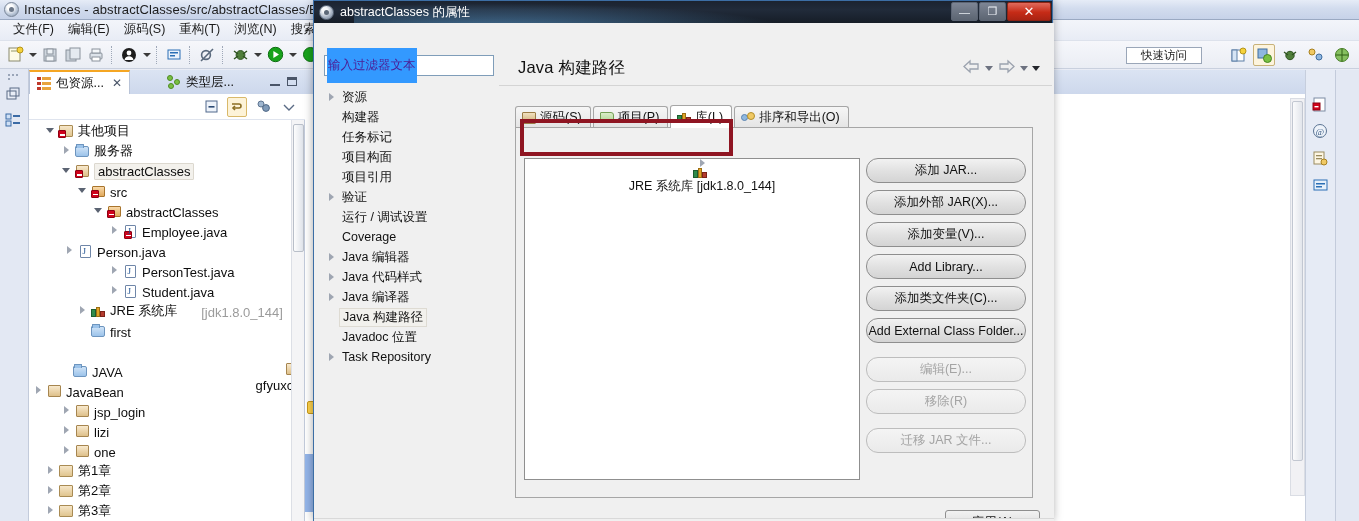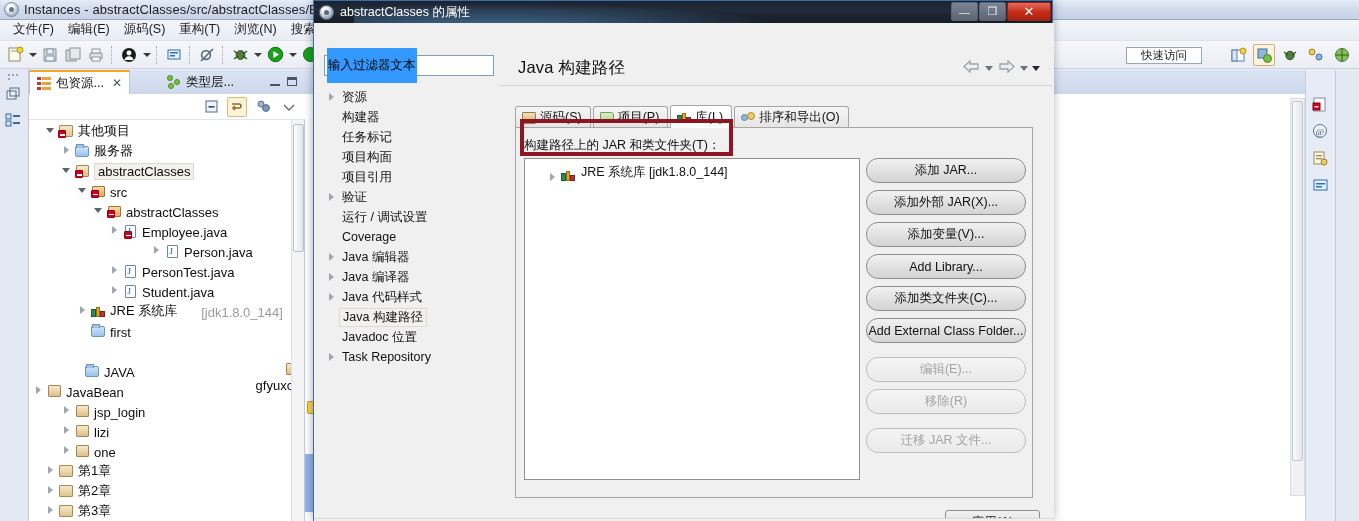--- a/index.html
+++ b/index.html
@@ -216,21 +216,21 @@
 
   .dlg-left {
     position: absolute; left: 2px; top: 22px; width: 183px; height: 472px;
     background: #f0f0f0;
   }
   .filter-box {
     position: absolute; left: 8px; top: 10px; width: 170px; height: 21px;
     border: 1px solid #7f9db9; background: #ffffff; display:flex; align-items:center;
     padding-left: 2px;
   }
-  .filter-text { background: #3399ff; color: #000000; font-size: 12.5px; padding: 9px 1px; }
+  .filter-text { background: #3399ff; color: #4c1d95; font-size: 12.5px; padding: 9px 1px; }
   .nav-tree { position: absolute; left: 8px; top: 42px; width: 172px; }
   .nav-row {
     display: flex; align-items: center; height: 20px; font-size: 12.5px; color: #111;
     white-space: nowrap;
   }
   .nav-row .twisty { width: 15px; display:flex; align-items:center; justify-content:center; flex:none; }
   .nav-row .lbl { padding: 0 3px; }
   .nav-row .lbl.sel { background: #f2f1ed; border: 1px solid #dedbd3; }
 
   .dlg-right {
@@ -257,21 +257,21 @@
   }
   .tabpage {
     position: absolute; left: 16px; top: 82px; width: 518px; height: 371px;
     background: #f0f0f0; border: 1px solid #a6a6a6; z-index: 2;
   }
   .field-label { position: absolute; left: 8px; top: 9px; font-size: 12.5px; color: #111; white-space: nowrap; }
   .list-box {
     position: absolute; left: 8px; top: 30px; width: 336px; height: 322px;
     background: #ffffff; border: 1px solid #8f8f8f;
   }
-  .list-row { display: flex; align-items:flex-end; height: 22px; font-size: 12.5px; color:#111; padding-left: 20px; }
+  .list-row { display: flex; align-items:center; height: 22px; font-size: 12.5px; color:#111; padding-left: 20px; flex-direction: column; }
   .list-row .twisty { width: 14px; display:flex;align-items:center;justify-content:center;flex:none;}
   .redbox {
     position: absolute; left: 206px; top: 118px; width: 213px; height: 37px;
     border: 4px solid #8f1522; z-index: 9; pointer-events: none;
   }
   .btn-col { position: absolute; left: 350px; top: 30px; width: 160px; }
   .dbtn {
     width: 160px; height: 25px; margin-bottom: 7px;
     background: linear-gradient(180deg,#f2f2f2 0%, #e2e2e2 48%, #d4d4d4 100%);
     border: 1px solid #8e8e8e; border-radius: 12px;
@@ -615,21 +615,21 @@
             <span class="twisty">
               <span class="tw-closed"></span>
             </span>
             <span class="ic">
               <span class="ic-jfile" style="position:relative">
                 <span class="ic-err"></span>
               </span>
             </span>
             <span class="tree-label">Employee.java</span>
           </div>
-          <div class="tree-row" style="padding-left: 120px;">
+          <div class="tree-row" style="padding-left: 33px;">
             <span class="twisty">
               <span class="tw-closed"></span>
             </span>
             <span class="ic">
               <span class="ic-jfile" style="position:relative"></span>
             </span>
             <span class="tree-label">Person.java</span>
           </div>
           <div class="tree-row" style="padding-left: 78px;">
             <span class="twisty">
@@ -672,21 +672,21 @@
           </div>
           <div class="tree-row" style="padding-left: 47px; flex-direction: column;">
             <span class="twisty">
               <span class="tw-closed"></span>
             </span>
             <span class="ic">
               <span class="ic-src" style="position:relative"></span>
             </span>
             <span class="tree-label">gfyuxcfg</span>
           </div>
-          <div class="tree-row" style="padding-left: 40px;">
+          <div class="tree-row" style="padding-left: 28px;">
             <span class="twisty"></span>
             <span class="ic">
               <span class="ic-folder"></span>
             </span>
             <span class="tree-label">JAVA</span>
           </div>
           <div class="tree-row" style="">
             <span class="twisty">
               <span class="tw-closed"></span>
             </span>
@@ -873,27 +873,27 @@
             <div class="nav-row">
               <span class="twisty">
                 <span class="tw-closed"></span>
               </span>
               <span class="lbl">Java 编辑器</span>
             </div>
             <div class="nav-row">
               <span class="twisty">
                 <span class="tw-closed"></span>
               </span>
-              <span class="lbl">Java 编译器</span>
+              <span class="lbl">Java 代码样式</span>
             </div>
             <div class="nav-row">
               <span class="twisty">
                 <span class="tw-closed"></span>
               </span>
-              <span class="lbl">Java 代码样式</span>
+              <span class="lbl">Java 编译器</span>
             </div>
             <div class="nav-row">
               <span class="twisty"></span>
               <span class="lbl sel">Java 构建路径</span>
             </div>
             <div class="nav-row">
               <span class="twisty"></span>
               <span class="lbl">Javadoc 位置</span>
             </div>
             <div class="nav-row">
@@ -952,21 +952,20 @@
                 <span class="ic-order-tab">
                   <i></i>
                   <i></i>
                 </span>
               </span>
               <span>排序和导出(O)</span>
             </div>
           </div>
 
         <div class="tabpage">
-          <div class="field-label">构建路径上的 JAR 和类文件夹(T)：</div>
           <div class="list-box">
             <div class="list-row">
               <span class="twisty">
                   <span class="tw-closed"></span>
                 </span>
               <span class="ic" style="width:18px;display:inline-flex;align-items:center;justify-content:center;margin-right:4px;">
                 <span class="ic-jre">
                     <span class="b1"></span>
                     <span class="b2"></span>
                     <span class="b3"></span>

